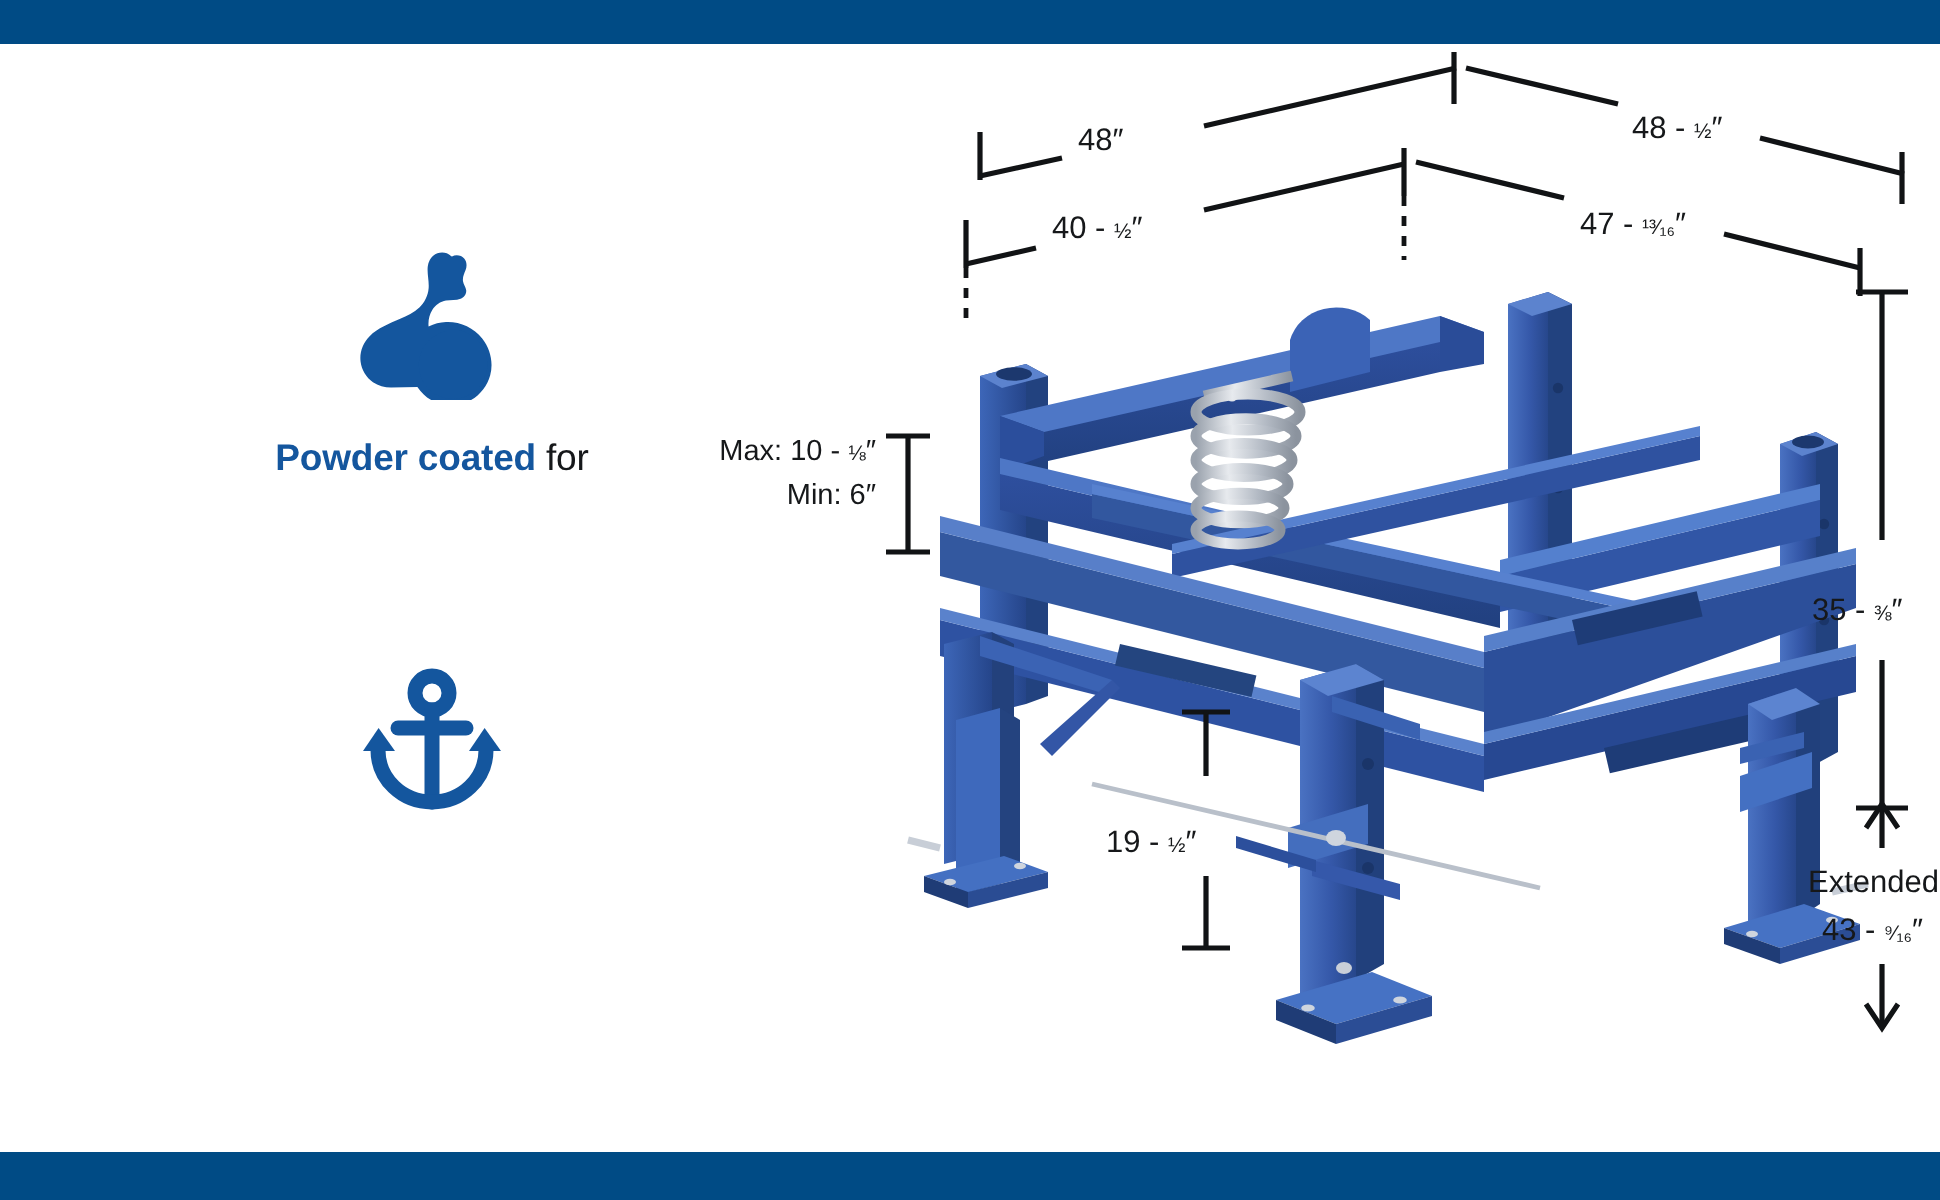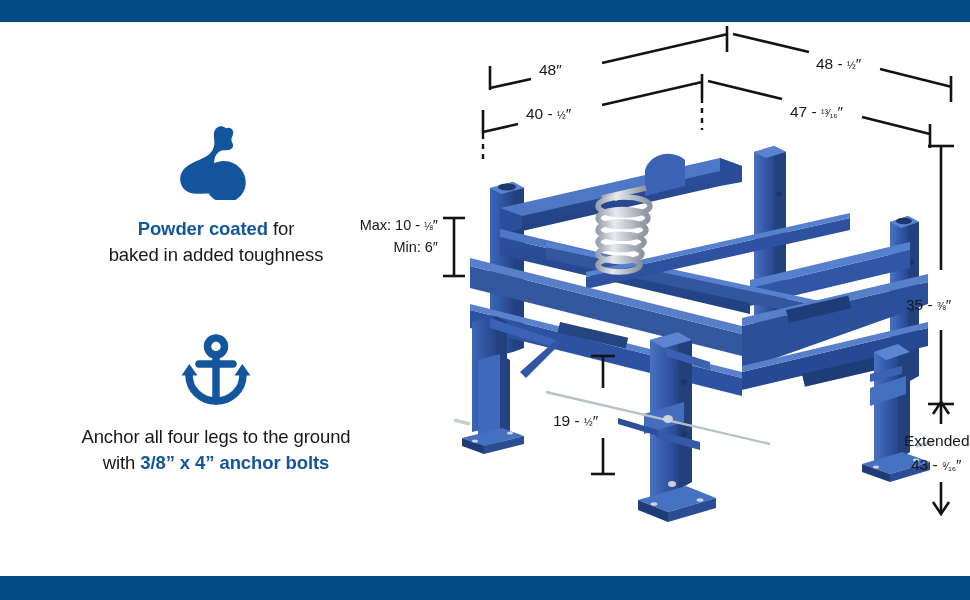--- a/index.html
+++ b/index.html
@@ -115,41 +115,36 @@
 
     <div class="feature" id="feature-powder">
       <span class="feature-icon">
         <svg width="74" height="76" viewBox="0 0 74 76" aria-hidden="true">
           <path fill="#14569E" d="M47.0 4.2c2.0-1.0 4.8-0.6 6.2 1.2 1.3 1.6 1.3 3.8 0.6 5.6-0.7 1.8-1.6 3.6-1.3 5.6 0.2 1.6 1.4 2.9 1.6 4.5 0.2 1.9-1.1 3.6-2.8 4.3-2.3 1.0-4.9 0.5-7.3 0.9-2.8 0.5-5.3 2.2-6.8 4.6-1.6 2.5-2.2 5.5-1.9 8.4 2.7-1.4 5.7-2.2 8.7-2.3 6.9-0.3 13.8 2.8 18.1 8.2 4.1 5.1 5.7 12.1 4.0 18.4-1.5 5.7-5.6 10.6-10.9 13.1-5.6 2.7-12.4 2.6-17.9-0.3-3.1-1.6-5.7-4.0-7.6-6.9-4.4 0.1-8.8 0.2-13.2 0.2-3.2 0.0-6.4-0.8-9.0-2.6-3.4-2.3-5.7-6.1-6.2-10.2-0.6-4.6 1.1-9.4 4.4-12.7 4.2-4.3 10.0-6.4 15.4-8.8 3.4-1.5 6.9-3.0 9.6-5.6 2.6-2.5 4.3-5.9 4.6-9.5 0.3-3.3-0.6-6.6-0.5-9.9 0.1-2.4 0.9-4.9 2.8-6.5 2.6-2.2 6.6-2.2 9.0 0.2 0.0 0.0-0.1-0.1 0.4 0.1z"></path>
           <path fill="#14569E" d="M44.5 40.8c8.6-1.2 17.3 4.4 19.6 12.8 2.2 7.9-1.9 16.8-9.3 20.3-7.0 3.3-15.9 1.3-20.7-4.8-4.9-6.1-4.9-15.3 0.1-21.4 2.6-3.2 6.3-5.4 10.3-6.2z"></path>
         </svg>
       </span>
       <div class="feature-text">
         <span class="hl">Powder coated</span><span> for</span><br>
-        <span>baked in added toughness</span>
       </div>
     </div>
 
     <div class="feature" id="feature-anchor">
       <span class="feature-icon">
         <svg width="78" height="74" viewBox="0 0 78 74" aria-hidden="true">
           <g fill="none" stroke="#14569E" stroke-width="7.5" stroke-linecap="round" stroke-linejoin="round">
             <circle cx="39" cy="12.5" r="8.5"></circle>
             <line x1="39" y1="21" x2="39" y2="67"></line>
             <line x1="22" y1="30" x2="56" y2="30"></line>
             <path d="M12 41c0 14.6 12.1 26 27 26s27-11.4 27-26"></path>
           </g>
           <path fill="#14569E" d="M12.5 41.5 L4.5 41.5 L12.3 30.0 L20.5 41.5 Z"></path>
           <path fill="#14569E" d="M65.5 41.5 L57.5 41.5 L65.3 30.0 L73.5 41.5 Z"></path>
         </svg>
       </span>
-      <div class="feature-text">
-        <span>Anchor all four legs to the ground</span><br>
-        <span>with </span><span class="hl">3/8” x 4” anchor bolts</span>
-      </div>
     </div>
 
   </div>
 
   <div id="diagram">
     <svg width="620" height="554" viewBox="0 0 620 554" aria-hidden="true">
       <defs>
         <linearGradient id="beamTop" x1="0" y1="0" x2="0" y2="1">
           <stop offset="0%" stop-color="#4B74C4"></stop>
           <stop offset="100%" stop-color="#3458A8"></stop>

